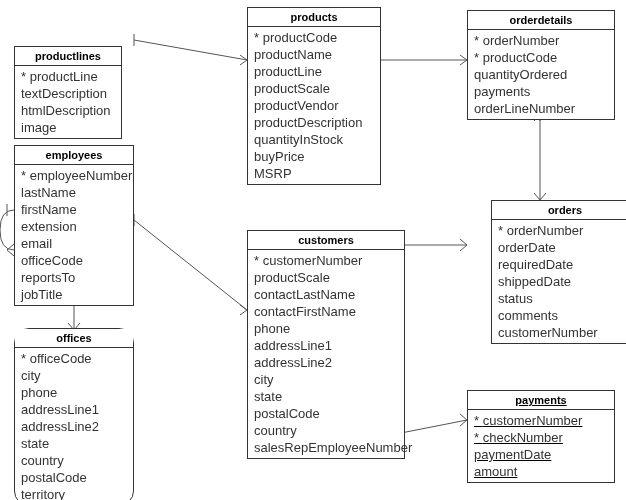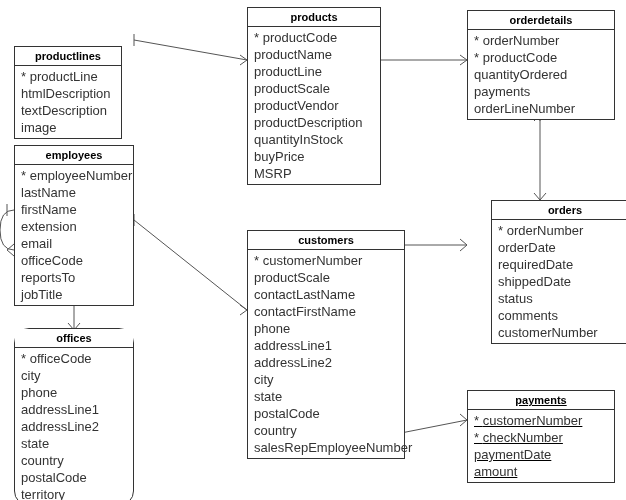--- a/index.html
+++ b/index.html
@@ -111,22 +111,22 @@
     <line x1="534" y1="193" x2="540" y2="200"></line>
     <line x1="546" y1="193" x2="540" y2="200"></line>
     <line x1="534" y1="121" x2="540" y2="115"></line>
     <line x1="540" y1="109" x2="540" y2="121"></line>
   </svg>
 
   <div class="entity" style="left:14px;top:10px;width:108px;margin-top:36px;">
     <div class="entity-header">productlines</div>
     <div class="entity-body">
       <div class="entity-row pk"><span class="star">* </span>productLine</div>
+      <div class="entity-row">textDescription</div>
       <div class="entity-row">htmlDescription</div>
-      <div class="entity-row">textDescription</div>
       <div class="entity-row">image</div>
     </div>
   </div>
 
   <div class="entity" style="left:247px;top:7px;width:134px;">
     <div class="entity-header">products</div>
     <div class="entity-body">
       <div class="entity-row pk"><span class="star">* </span>productCode</div>
       <div class="entity-row">productName</div>
       <div class="entity-row">productLine</div>

